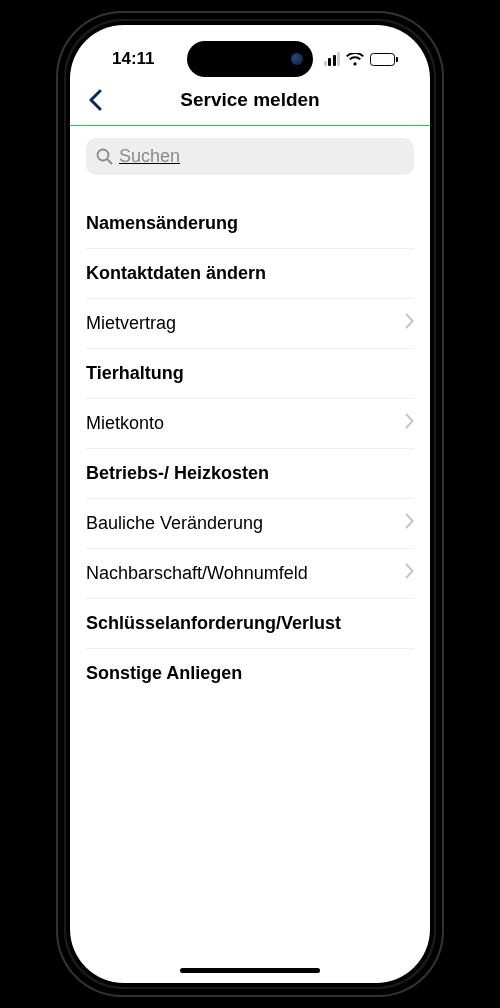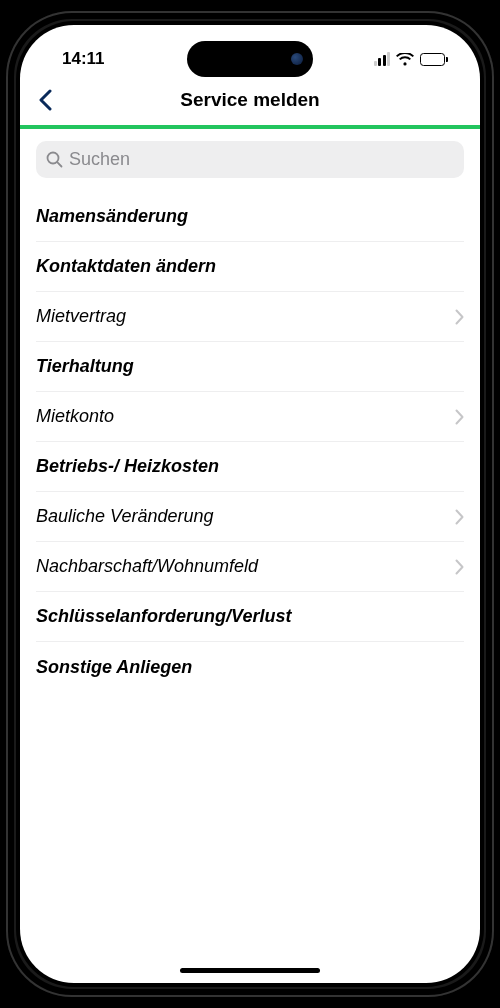--- a/index.html
+++ b/index.html
@@ -6,21 +6,21 @@
     body {
       width: 500px;
       height: 1008px;
       background: #000;
       font-family: -apple-system, BlinkMacSystemFont, 'Segoe UI', Helvetica, Arial, sans-serif;
       display: flex;
       align-items: center;
       justify-content: center;
     }
     .phone-frame {
-      width: 488px;
+      width: 388px;
       height: 986px;
       background: #1a1a1a;
       border-radius: 66px;
       padding: 10px;
       box-shadow: inset 0 0 0 2px #333, inset 0 0 0 8px #000;
       position: relative;
     }
     .phone-bezel {
       width: 100%;
       height: 100%;
@@ -101,21 +101,21 @@
       height: 5px;
       background: #000;
       border-radius: 0 1px 1px 0;
       margin-left: 1px;
     }
     .nav-bar {
       display: flex;
       align-items: center;
       padding: 10px 16px 14px;
       position: relative;
-      border-bottom: 4px solid #22c55e;
+      border-bottom: 1px solid #22c55e;
     }
     .back-btn {
       position: absolute;
       left: 18px;
       display: flex;
       align-items: center;
       justify-content: center;
       color: #0a2a5a;
     }
     .nav-title {
@@ -128,43 +128,42 @@
     .content {
       padding: 12px 16px 0;
     }
     .search-wrap {
       background: #eeeeef;
       border-radius: 10px;
       display: flex;
       align-items: center;
       padding: 8px 10px;
       gap: 6px;
-      margin-bottom: 14px;
+      margin-bottom: 24px;
+      text-decoration: underline;
     }
     .search-icon { color: #8a8a8e; display: flex; }
     .search-input {
       border: none;
       background: transparent;
       font-size: 18px;
       color: #000;
       outline: none;
       flex: 1;
     }
     .search-input::placeholder { color: #8a8a8e; }
     .list {
       list-style: none;
     }
     .list-item {
       display: flex;
-      align-items: center;
       justify-content: space-between;
       padding: 14px 0;
       border-bottom: 1px solid #eeeeef;
       min-height: 50px;
-      font-style: italic;
     }
     .list-item:last-child { border-bottom: none; }
     .item-label {
       font-size: 18px;
       color: #000;
     }
     .item-label.regular { font-weight: 400; }
     .item-label.bold { font-weight: 700; }
     .chevron { color: #c6c6c8; display: flex; }
     .home-indicator {

